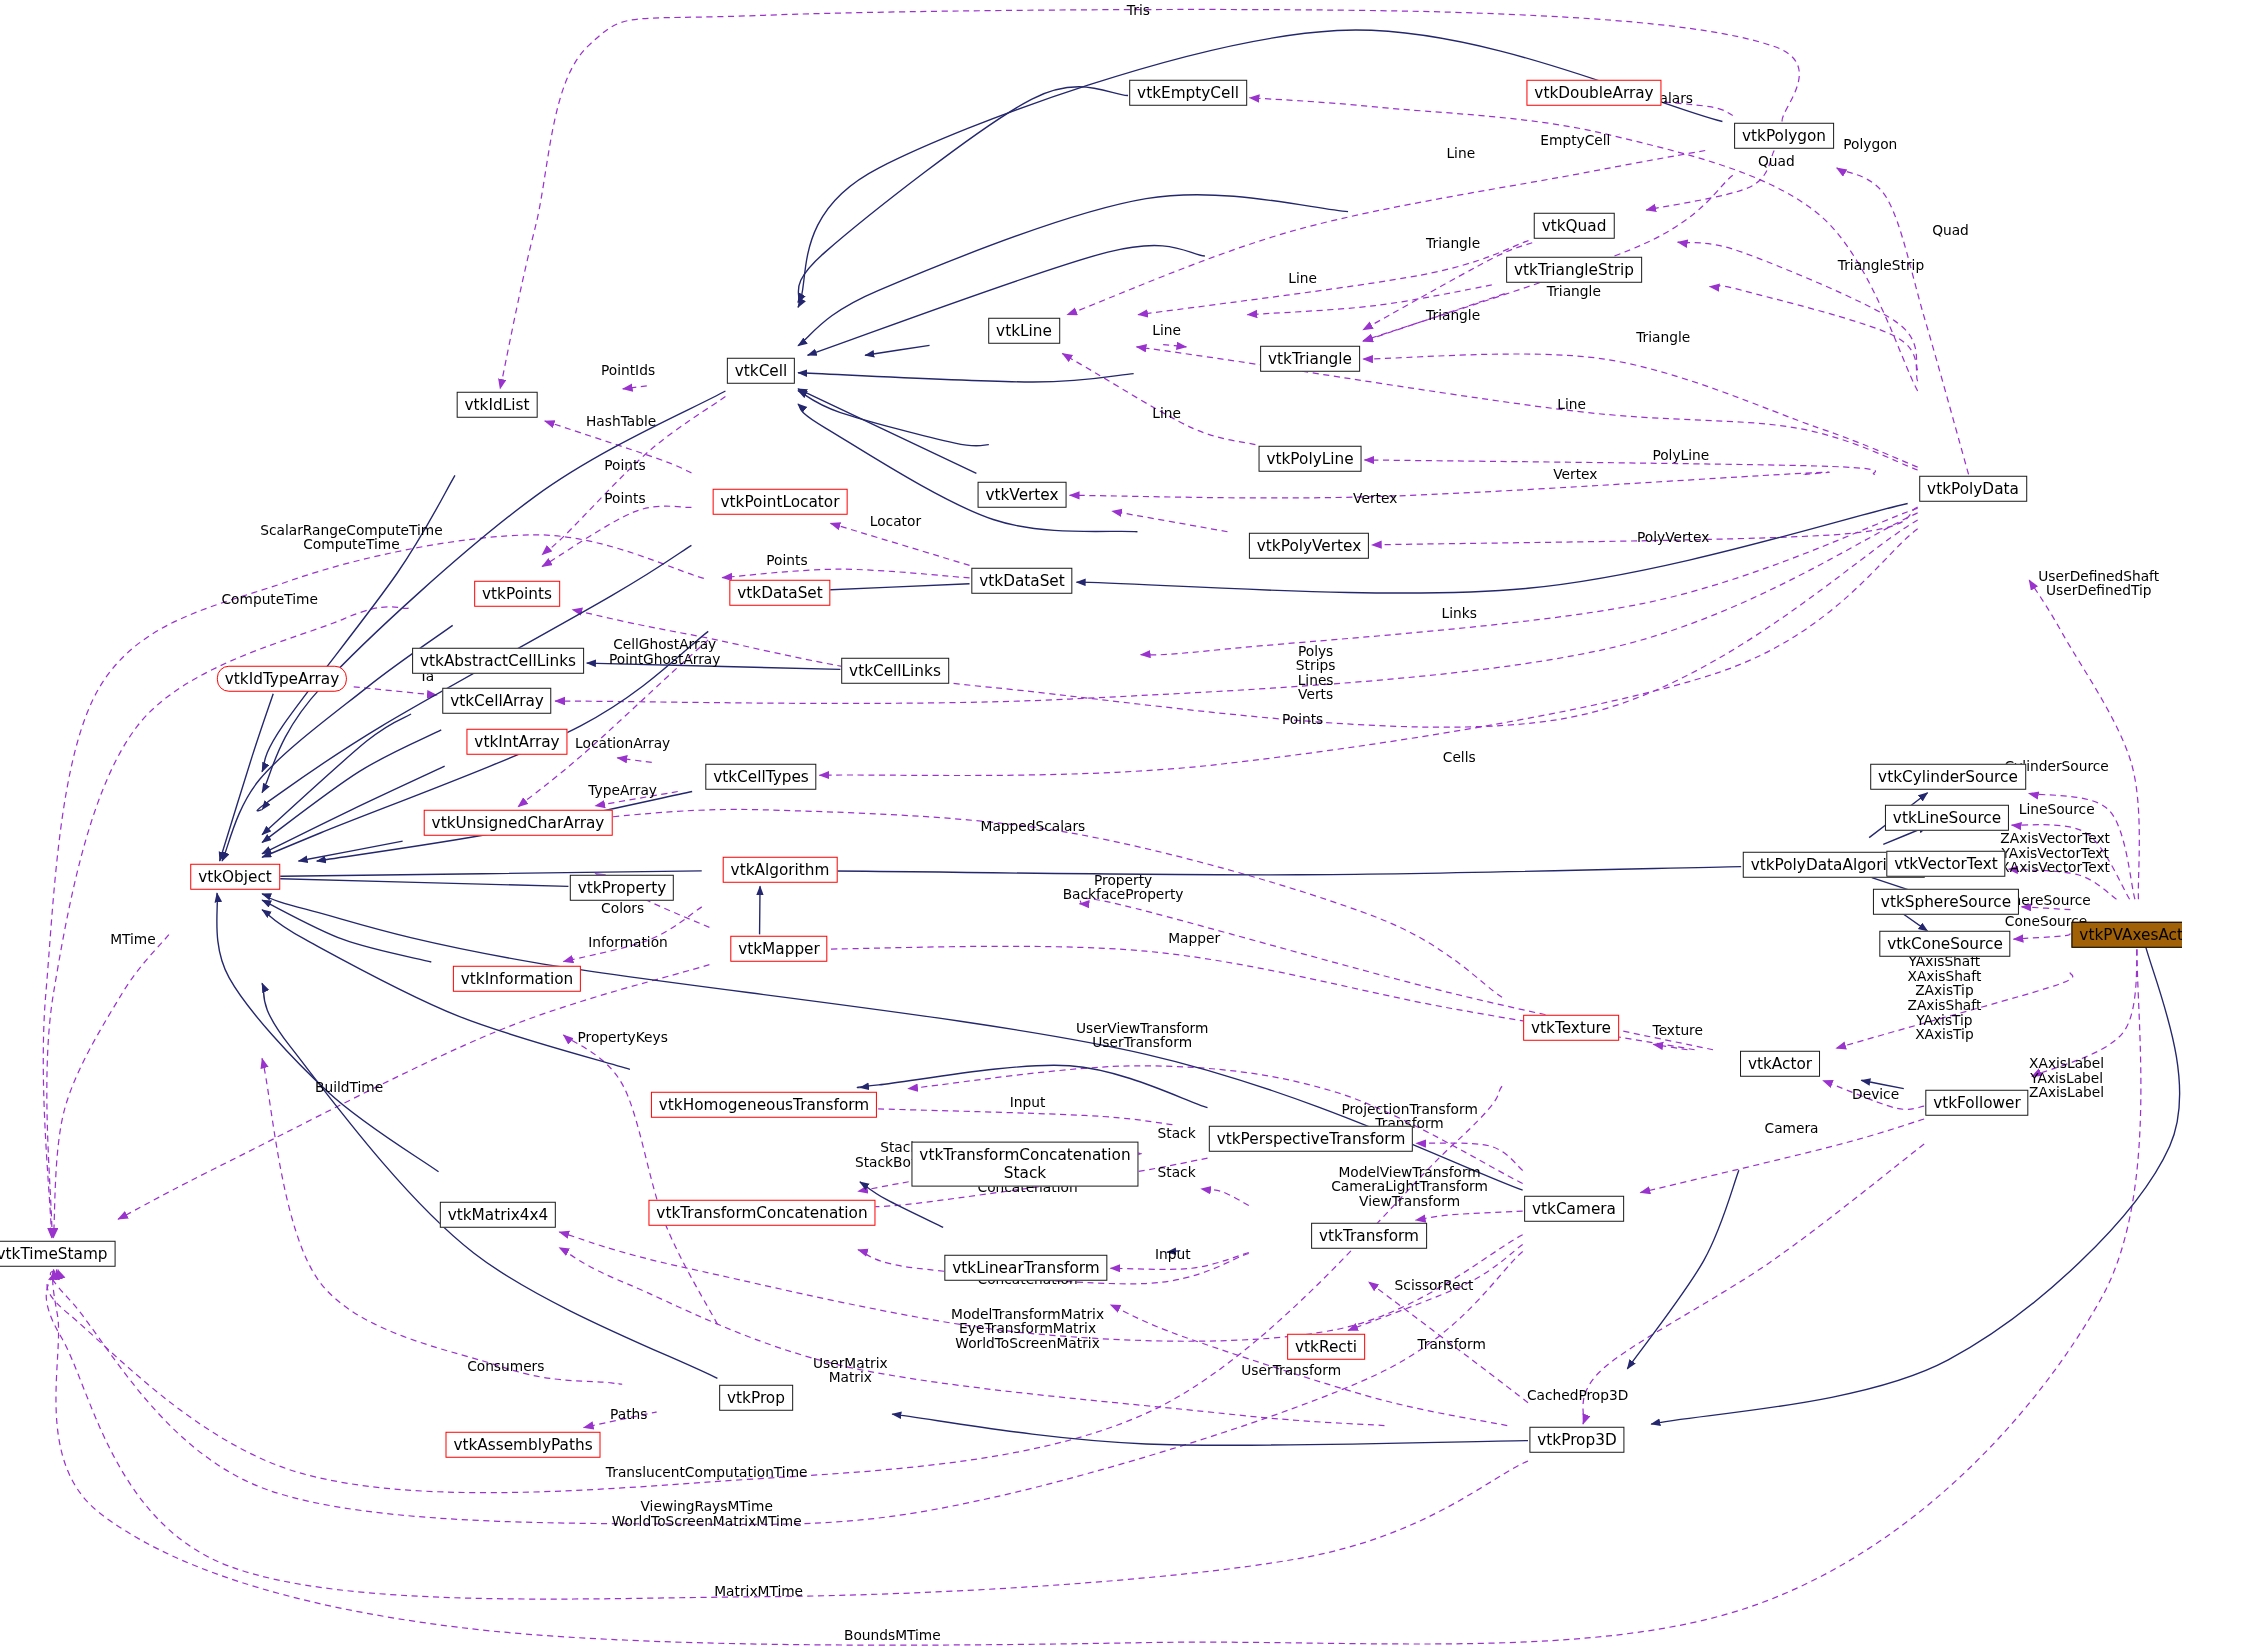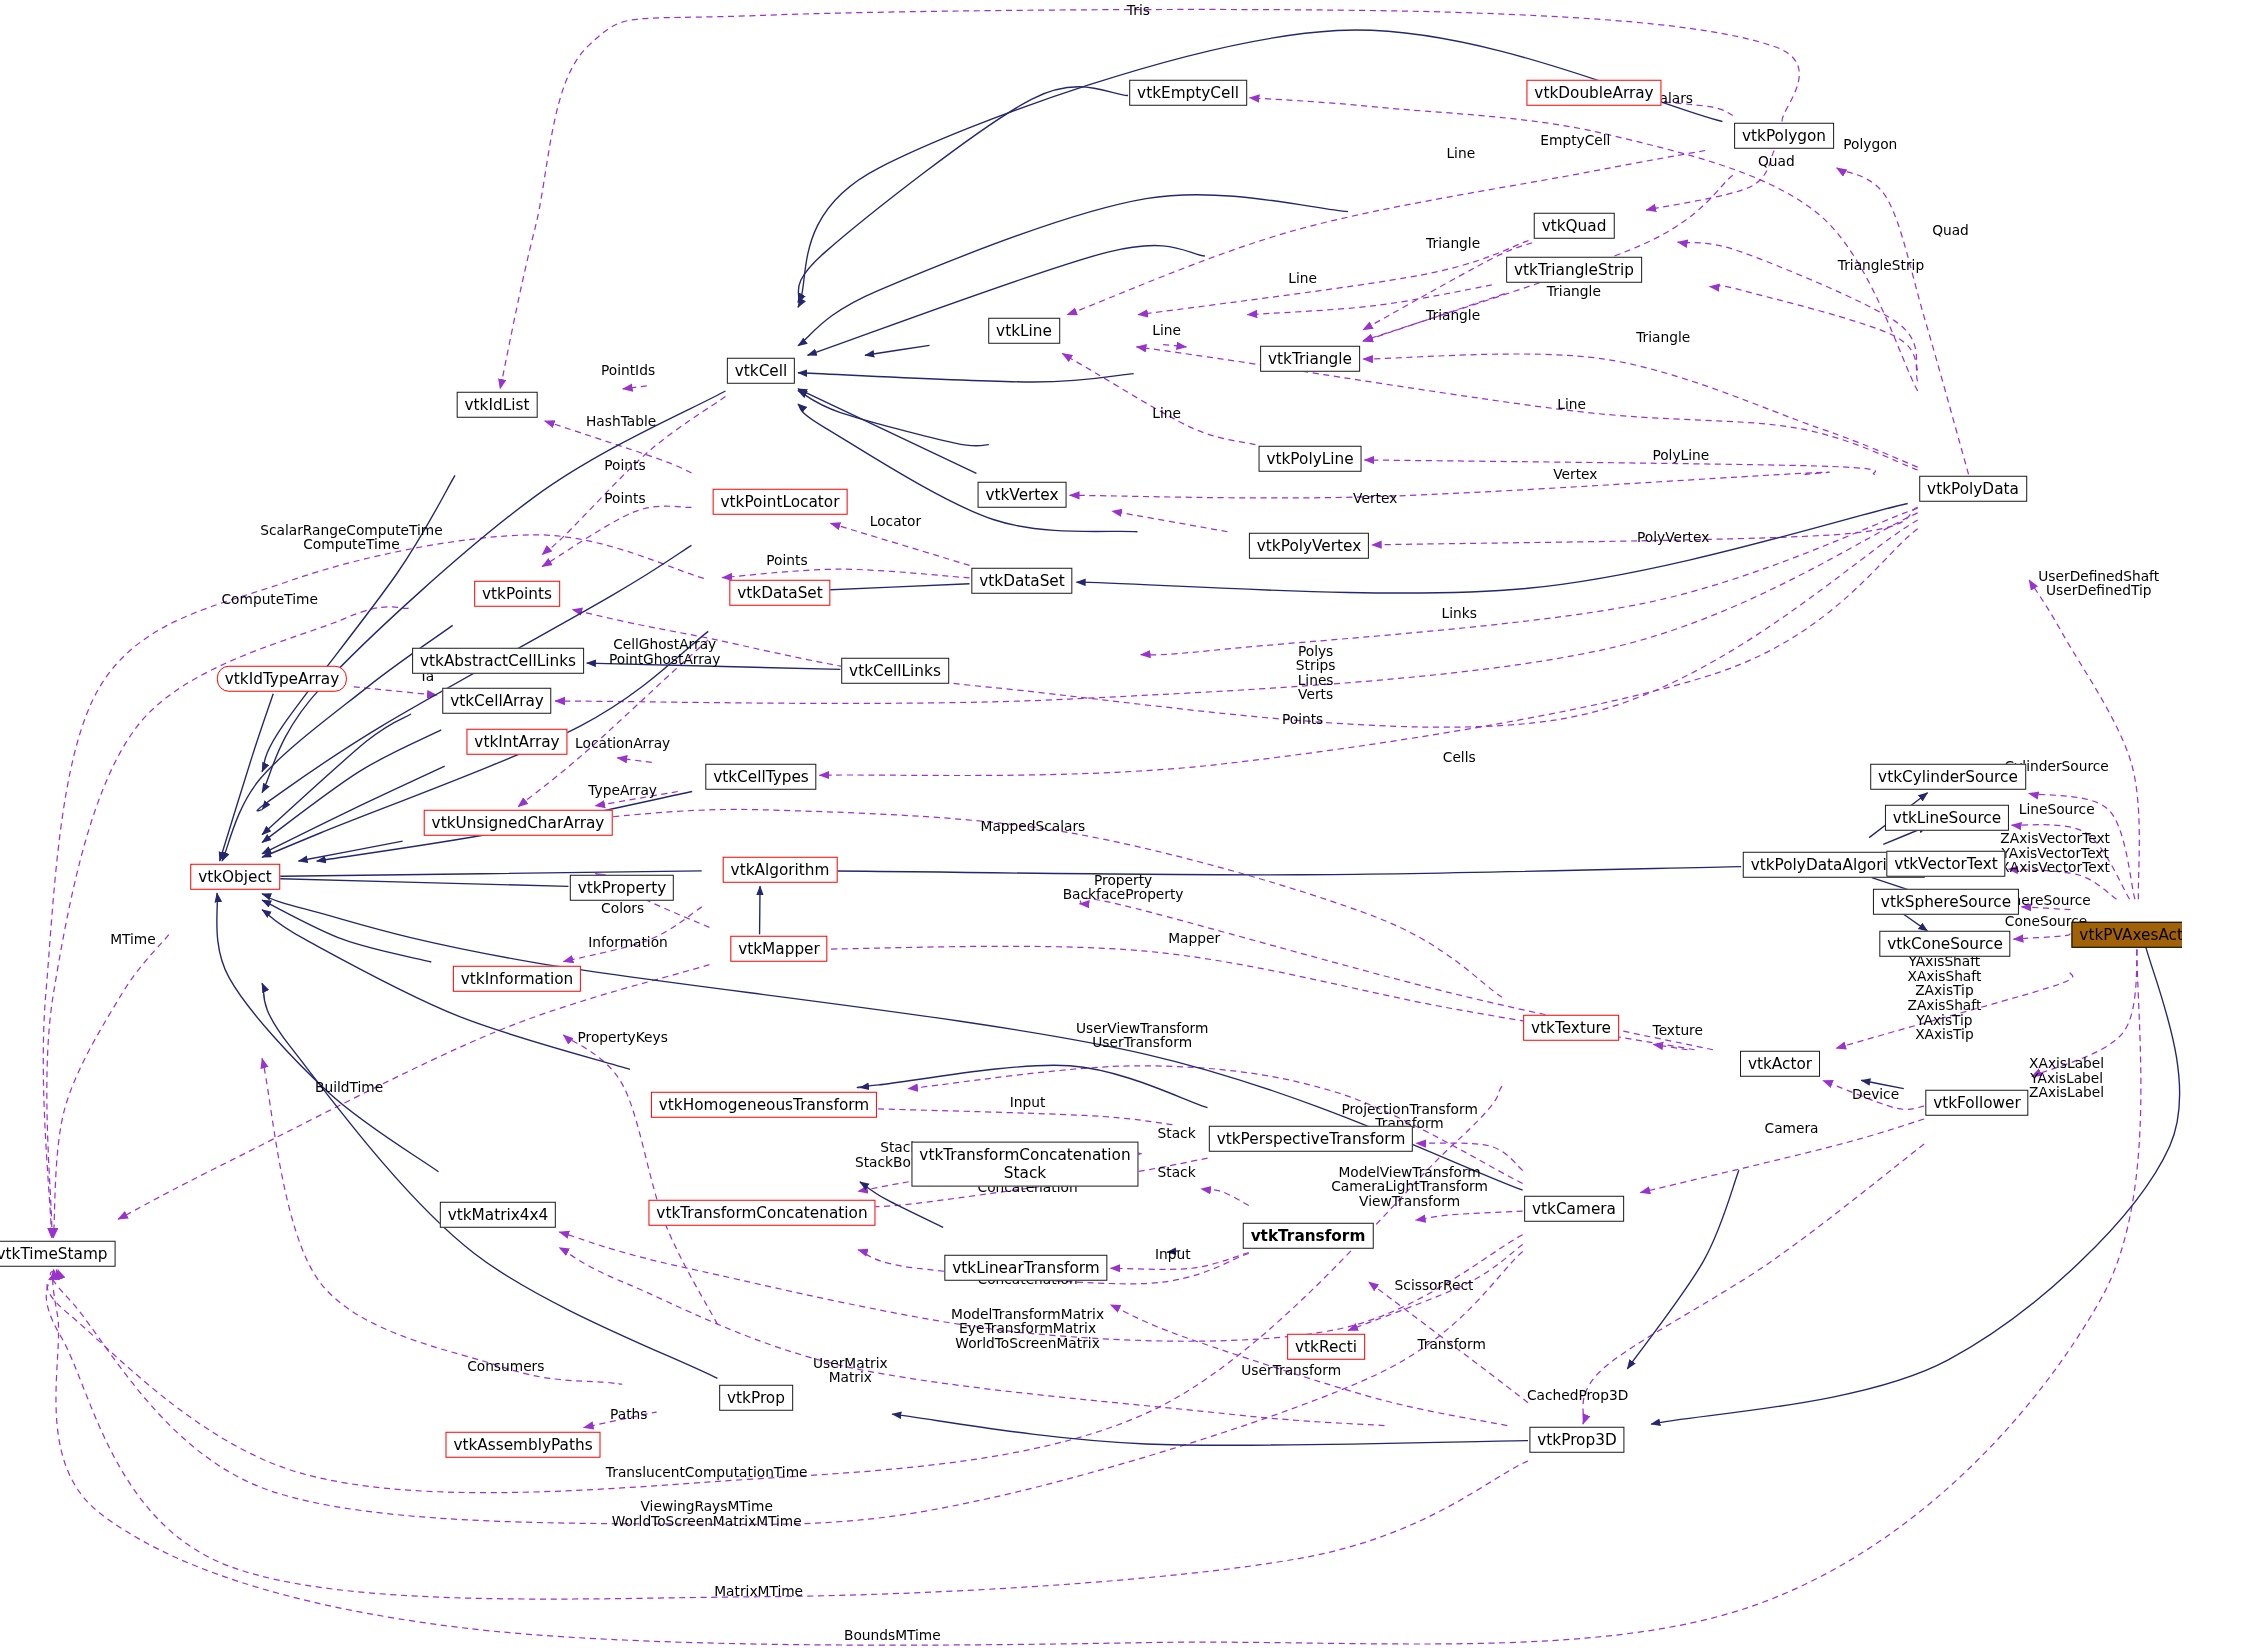--- a/index.html
+++ b/index.html
@@ -270,21 +270,21 @@
       <div class="node red" style="left: 1551px; top: 1028px;">vtkTexture</div>
       <div class="node" style="left: 1780px; top: 1064px;">vtkActor</div>
       <div class="node" style="left: 1977px; top: 1103px;">vtkFollower</div>
       <div class="node" style="left: 1574px; top: 1209px;">vtkCamera</div>
       <div class="node red" style="left: 744px; top: 1105px;">vtkHomogeneousTransform</div>
       <div class="node" style="left: 1025px; top: 1164px;">vtkTransformConcatenation
 Stack</div>
       <div class="node red" style="left: 742px; top: 1213px;">vtkTransformConcatenation</div>
       <div class="node" style="left: 1311px; top: 1139px;">vtkPerspectiveTransform</div>
       <div class="node" style="left: 1026px; top: 1268px;">vtkLinearTransform</div>
-      <div class="node" style="left: 1308px; top: 1236px; font-weight: bold;">vtkTransform</div>
+      <div class="node" style="left: 1369px; top: 1236px;">vtkTransform</div>
       <div class="node" style="left: 498px; top: 1215px;">vtkMatrix4x4</div>
       <div class="node red" style="left: 1306px; top: 1347px;">vtkRecti</div>
       <div class="node" style="left: 1577px; top: 1440px;">vtkProp3D</div>
       <div class="node" style="left: 756px; top: 1398px;">vtkProp</div>
       <div class="node" style="left: 52px; top: 1254px;">vtkTimeStamp</div>
       <div class="node red" style="left: 503px; top: 1445px;">vtkAssemblyPaths</div>
     </div>
 </div>
 
 

